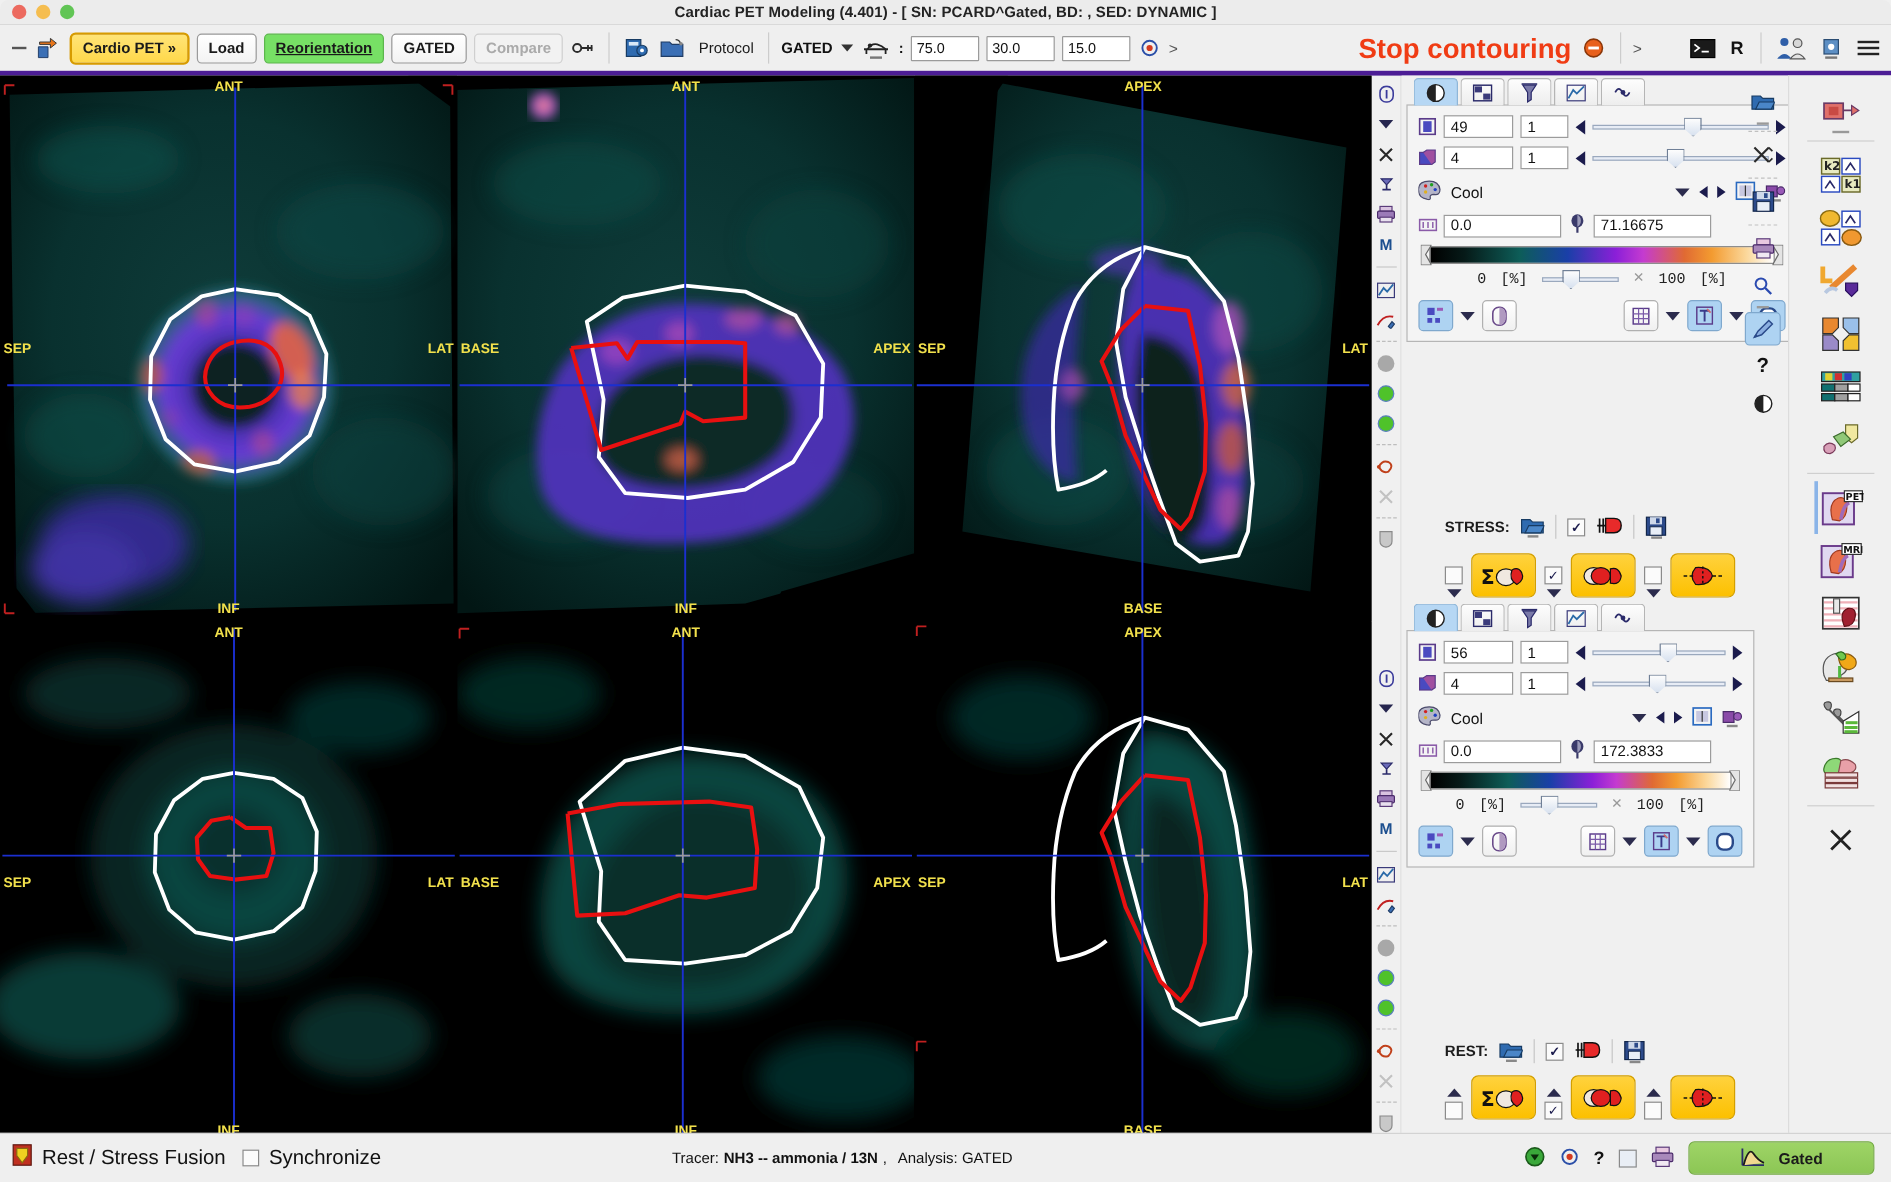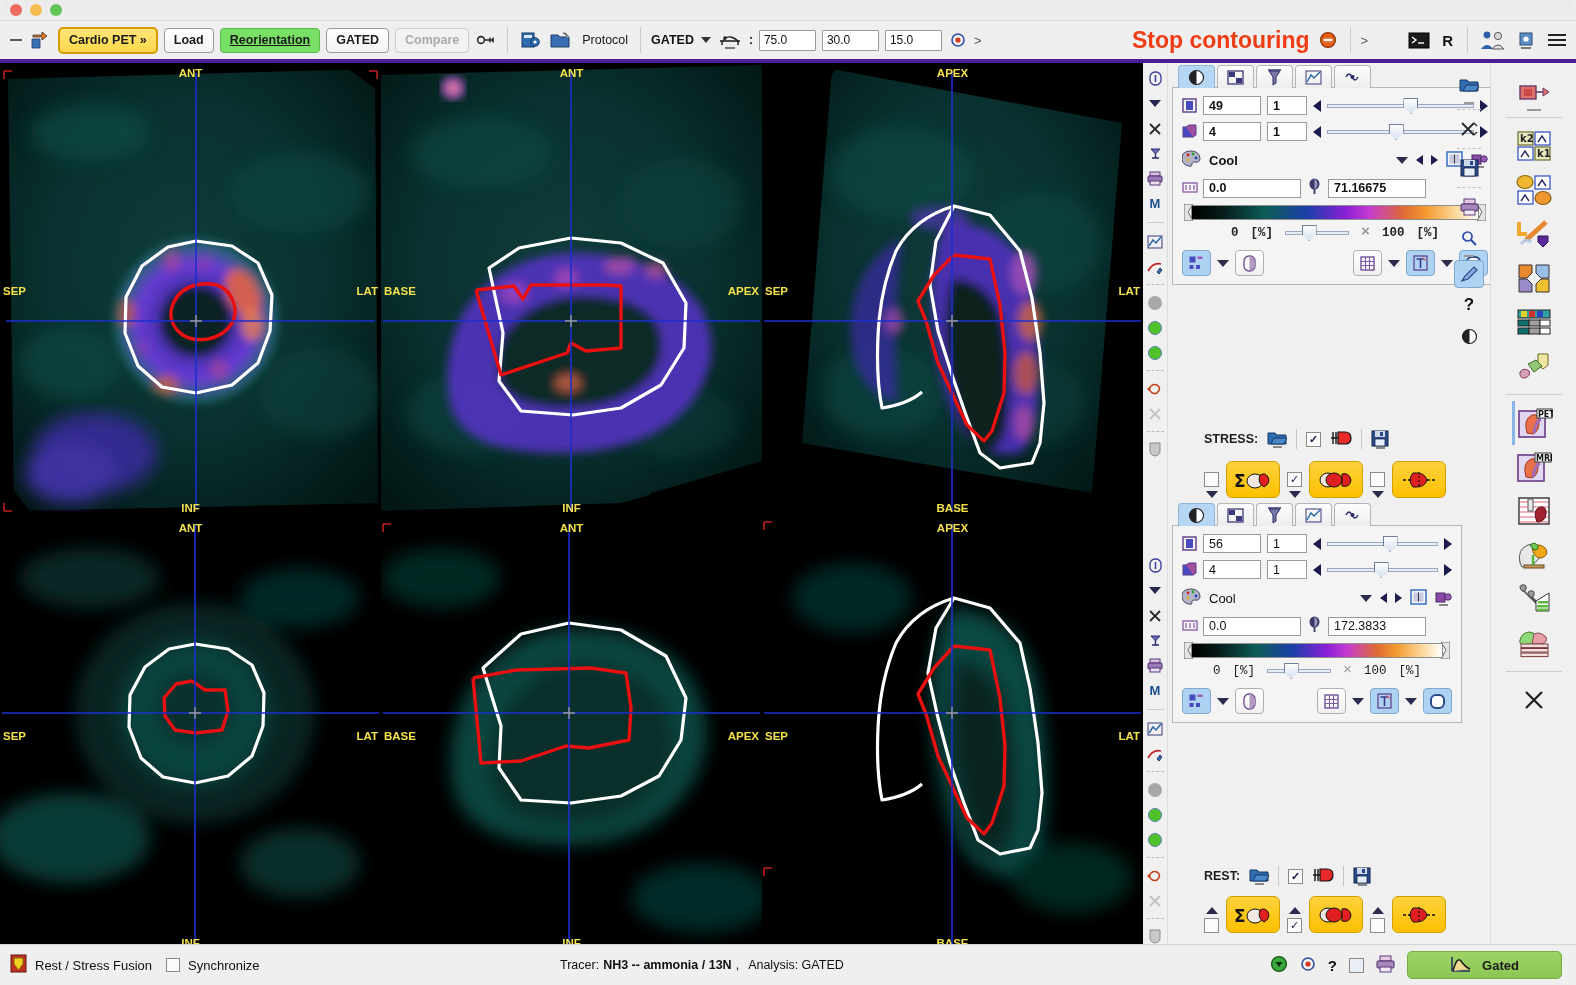--- a/index.html
+++ b/index.html
@@ -151,21 +151,21 @@
   .midrail .mi { width:30px; height:28px; display:flex; align-items:center; justify-content:center; cursor:pointer;}
   .midrail .mi.sel { background:#aed3f2; border:1px solid #7fa8cd; border-radius:4px; }
   .midrail .msep { width:24px; border-top:1px dashed #c0c0c0; margin:2px 0; }
 
   
   .statusbar {
     position:absolute; bottom:0; left:0; width:1576px; height:41px;
     background:#efefef; border-top:1px solid #d3d3d3;
     display:flex; align-items:center; padding:0 10px; gap:8px;
   }
-  .sb-left { display:flex; align-items:center; gap:8px; font-size:13px;justify-content:center; }
+  .sb-left { display:flex; align-items:center; gap:8px; font-size:17px;justify-content:center; }
   .sb-center { position:absolute; left:560px; display:flex; align-items:center; gap:4px; font-size:12.5px;}
   .sb-right { position:absolute; right:14px; display:flex; align-items:center; gap:12px; }
   .gatedbtn {
     width:155px; height:28px; background:linear-gradient(#9ed466,#8cc655);
     border:1px solid #74ab43; border-radius:5px;
     display:flex; align-items:center; justify-content:center; gap:10px;
     font-size:13px; font-weight:bold; color:#1b1b1b; cursor:pointer;
   }
   .bold { font-weight:bold; }
 </style>
@@ -173,20 +173,21 @@
 <body>
 
 <div class="app">
 
   <div class="titlebar">
     <div class="traffic">
       <div class="dot red"></div>
       <div class="dot yellow"></div>
       <div class="dot green"></div>
     </div>
+    <div class="title-text">Cardiac PET Modeling (4.401) - [ SN: PCARD^Gated, BD: , SED: DYNAMIC ]</div>
   </div>
 
   <div class="toolbar">
     <div style="width:12px;height:2px;background:#555;margin-left:4px;"></div>
     <div style="width:24px;display:flex;align-items:center;justify-content:center;">
       <svg width="22" height="22" viewBox="0 0 22 22">
         <path d="M4 6 h9 v-3 l5 4 -5 4 v-3 h-9z" fill="#e8751a" stroke="#333" stroke-width="0.8"></path>
         <path d="M3 10 h8 v9 h-8z" fill="#3b6fb5" stroke="#1f3c66" stroke-width="0.8"></path>
       </svg>
     </div>
@@ -646,21 +647,21 @@
       <div class="dsep"></div>
       <div class="ti">
         <svg width="14" height="15" viewBox="0 0 14 15">
             <path d="M2 1 h10 v8 q0 4 -5 5 q-5 -1 -5 -5z" fill="#c8c8c8" stroke="#8a8a8a"></path>
           </svg>
       </div>
     </div>
 
     <div class="rightcol">
 
-      <div class="panel" style="left:4px; top:2px; width:326px; background:transparent; border:none;font-weight:bold;">
+      <div class="panel" style="left:4px; top:2px; width:326px; background:transparent; border:none;">
         <div class="tabs">
           <div class="tab active">
             <svg width="17" height="17" viewBox="0 0 17 17">
                 <circle cx="8.5" cy="8.5" r="7" fill="#fff" stroke="#222" stroke-width="1.2"></circle>
                 <path d="M8.5 1.5 a7 7 0 0 0 0 14z" fill="#222"></path>
               </svg>
           </div>
           <div class="tab">
             <svg width="17" height="15" viewBox="0 0 17 15">
                 <rect x="1" y="1" width="15" height="13" fill="none" stroke="#2a2a6a" stroke-width="1.2"></rect>

